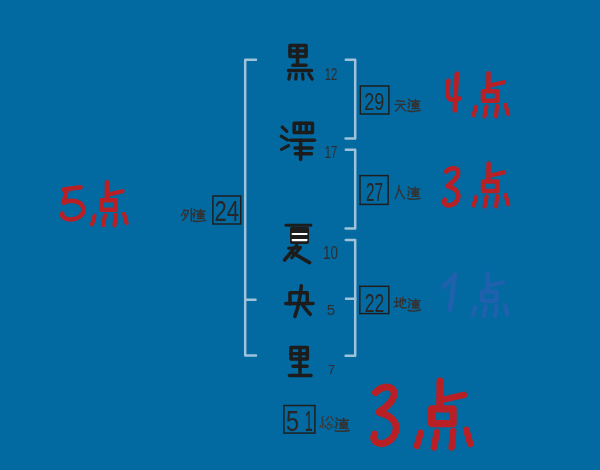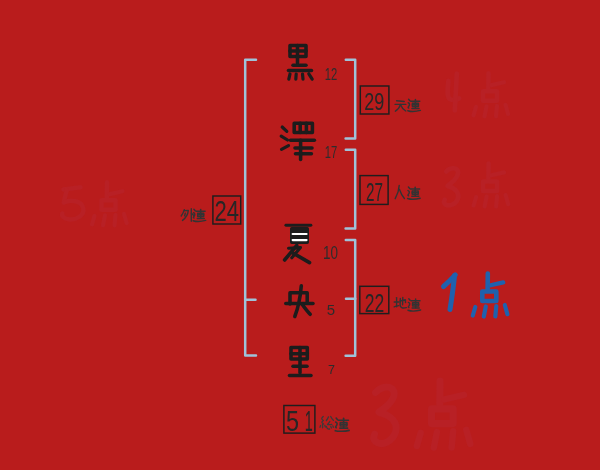--- a/index.html
+++ b/index.html
@@ -1,16 +1,16 @@
 <!DOCTYPE html>
 <html><head>
 <meta charset="utf-8">
 <style>
 html,body{margin:0;padding:0;background:#ffffff;}
-#stage{position:relative;transform:translateZ(0);width:600px;height:470px;background:#b91c1c;overflow:hidden;}
+#stage{position:relative;transform:translateZ(0);width:600px;height:470px;background:#0369a1;overflow:hidden;}
 svg{transform:translateZ(0);will-change:transform;filter:blur(0.3px);}
 svg text{font-family:"Liberation Sans",sans-serif;}
 </style>
 </head>
 <body>
 <div id="stage">
 <svg width="600" height="470" viewBox="0 0 600 470">
 <defs>
 
 <g id="un" fill="none" stroke="#333333" stroke-width="1.45" stroke-linecap="round" stroke-linejoin="round">

